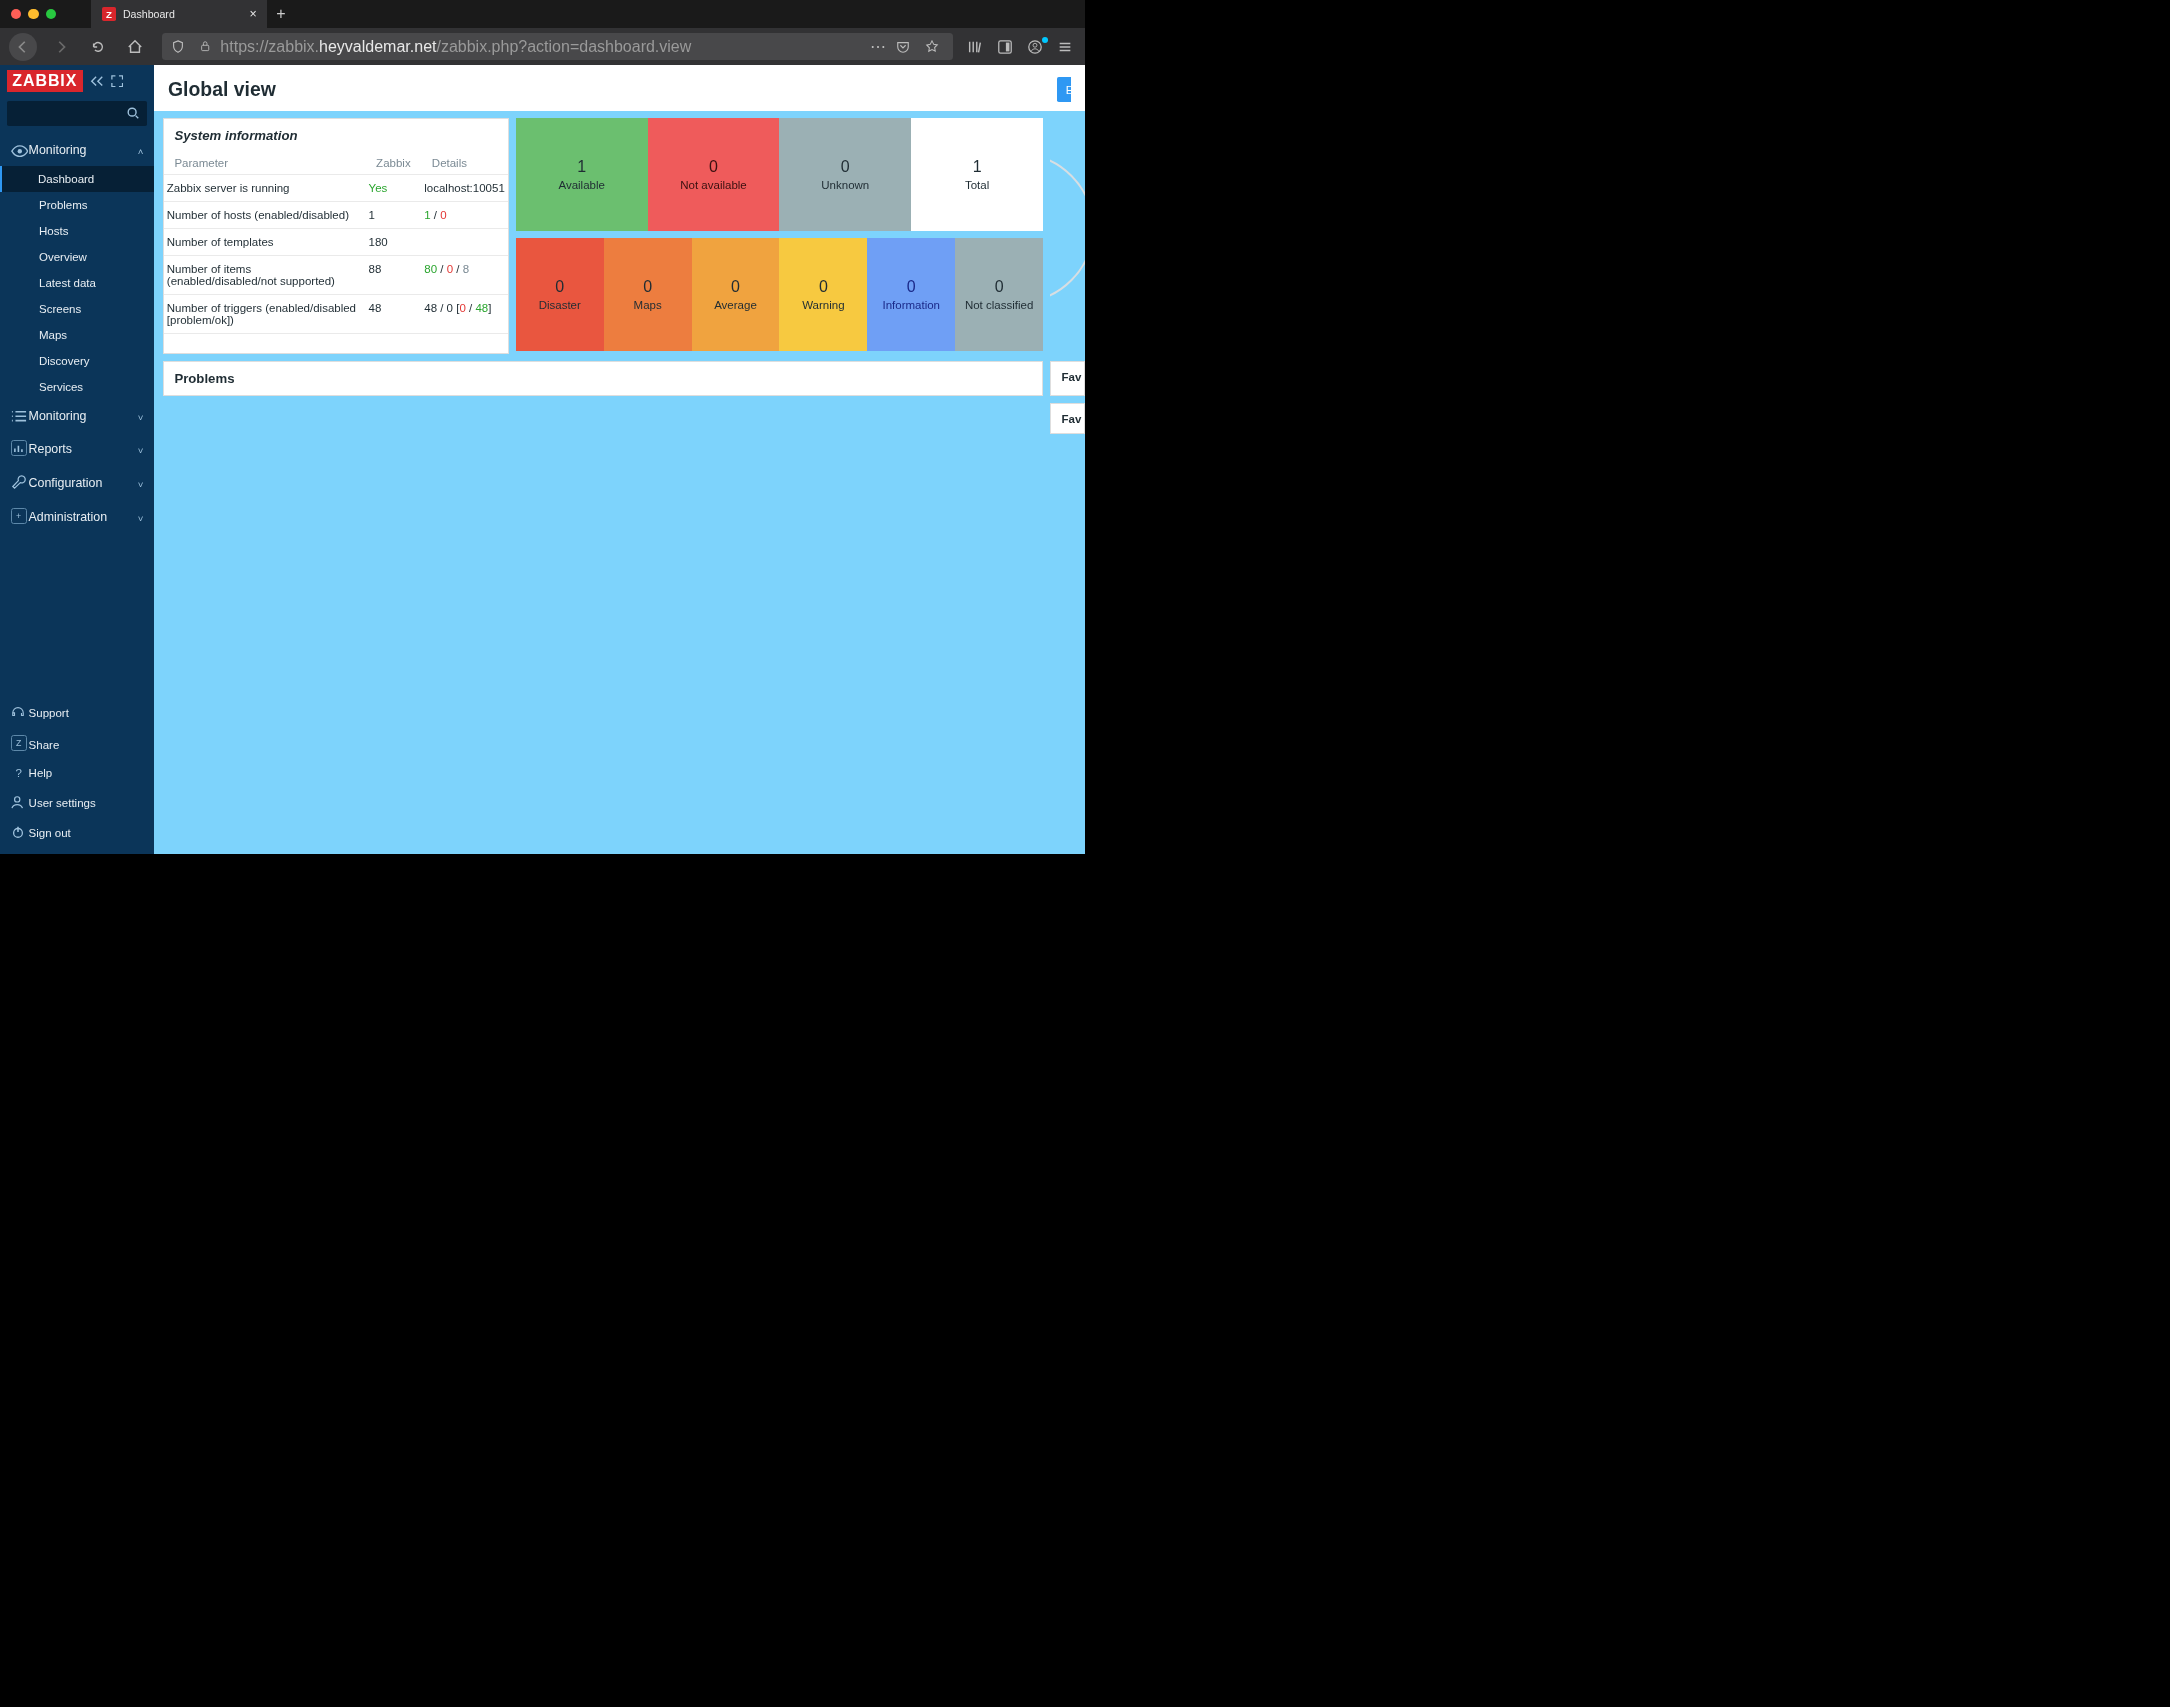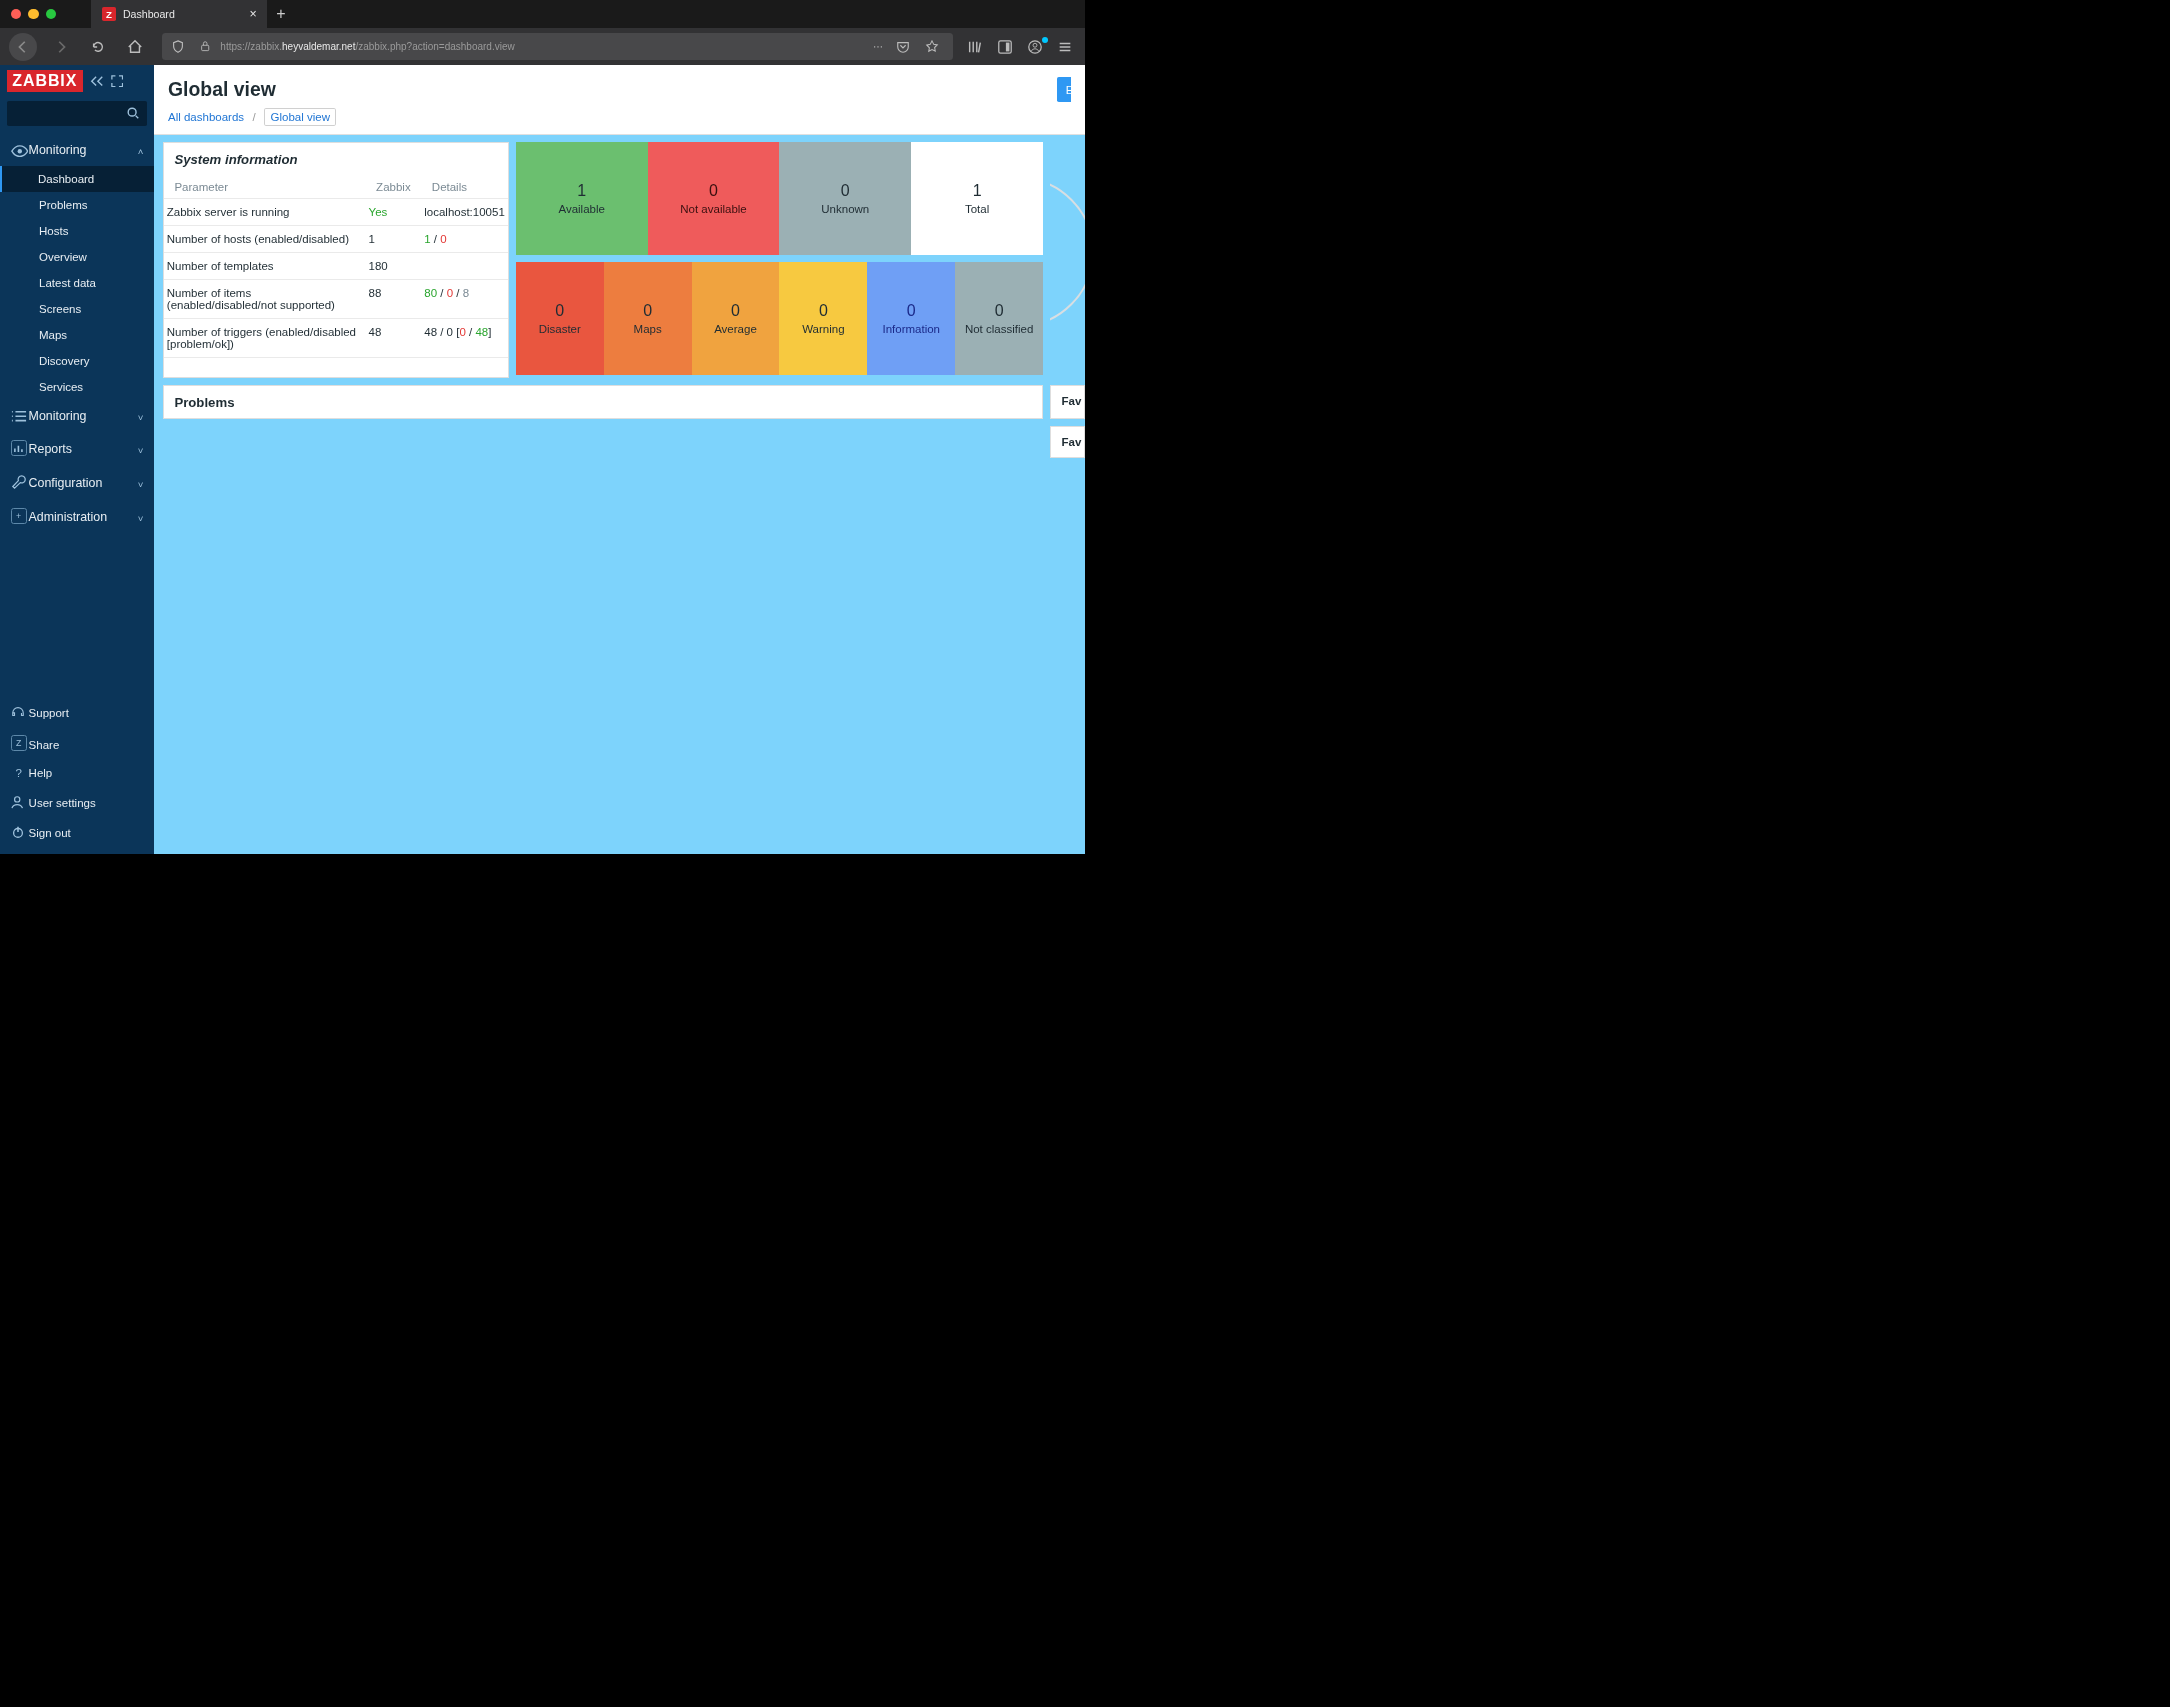--- a/index.html
+++ b/index.html
@@ -11,21 +11,21 @@
   .dot.red{background:#ff5f57;} .dot.yellow{background:#febc2e;} .dot.green{background:#28c840;}
   .tab { margin-left:35px; height:28px; background:#323234; display:flex; align-items:center; padding:0 10.6px; gap:7px; min-width:176px; }
   .tab .favicon{ width:14px;height:14px;background:#d9262c;color:#fff;font-weight:bold;font-size:9.7px;display:flex;align-items:center;justify-content:center;border-radius:1.8px;}
   .tab .title{ color:#e8e8e8; font-size:10.6px;}
   .tab .close{ color:#e8e8e8; margin-left:auto; font-size:12.4px;}
   .newtab { color:#ccc; margin-left:8.8px; font-size:16px; }
   .toolbar { height:37px; background:#323234; display:flex; align-items:center; gap:10.6px; padding:0 8.8px; }
   .toolbar .navbtn { width:26.5px; height:26.5px; color:#bcbcbc; display:flex; align-items:center; justify-content:center; border-radius:3.5px; }
   .toolbar .navbtn.disabled{ color:#666; }
   .toolbar .navbtn.back{ background:#48484a; border-radius:50%; width:28px;height:28px;}
-  .urlbar { flex:1; height:26.5px; background:#48484a; border-radius:3.5px; display:flex; align-items:center; padding:0 8.8px; color:#bcbcbc; gap:8.8px; font-size:10px; margin:0 3.5px; }
+  .urlbar { flex:1; height:26.5px; background:#48484a; border-radius:3.5px; display:flex; align-items:center; padding:0 8.8px; color:#bcbcbc; gap:8.8px; font-size:16px; margin:0 3.5px; }
   .urlbar .lock{color:#bcbcbc;}
   .urlbar .url-dim{color:#9a9a9a;}
   .urlbar .url-light{color:#e8e8e8;}
   .urlbar .spacer{flex:1;}
   .ticon{ width:19.4px; color:#bcbcbc; text-align:center; }
   .account-dot{ position:relative;}
   .account-dot::after{content:"";position:absolute;top:-1.8px;right:-1.8px;width:6.2px;height:6.2px;background:#00c8ff;border-radius:50%;}
 
   
   .app { display:flex; height:calc(854px - 28px - 37px); background:#fff; }
@@ -303,25 +303,20 @@
         <span>Sign out</span>
       </div>
     </div>
   </div>
 
   <div class="main">
     <div class="pageheader">
       <h1>Global view</h1>
       <div class="editbtn">E</div>
     </div>
-    <div class="crumbs">
-      <a href="#">All dashboards</a>
-      <span class="sep">/</span>
-      <a href="#" class="current">Global view</a>
-    </div>
 
     <div class="dash">
 
       <div class="widget sysinfo sysinfo-wrap">
         <h3>System information</h3>
         <table>
           <thead>
               <tr>
             <th>Parameter</th>
             <th>Zabbix</th>

